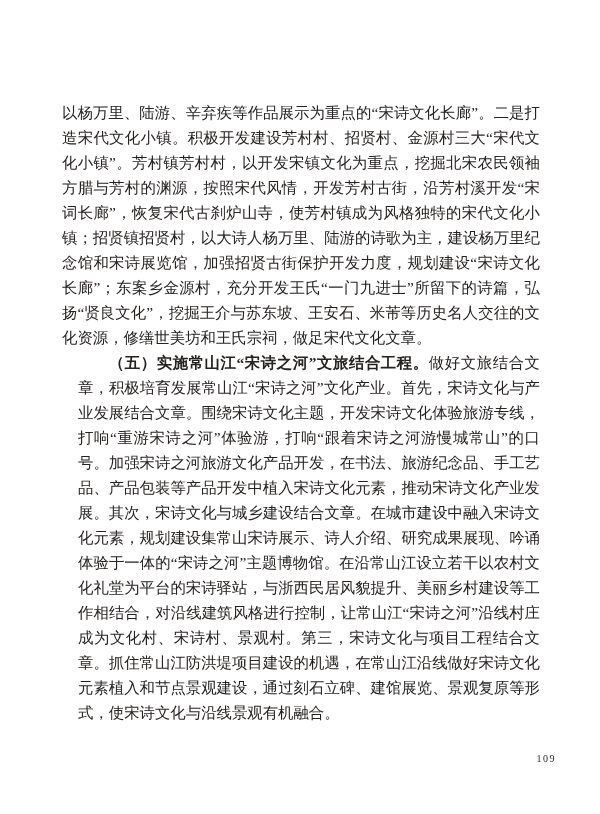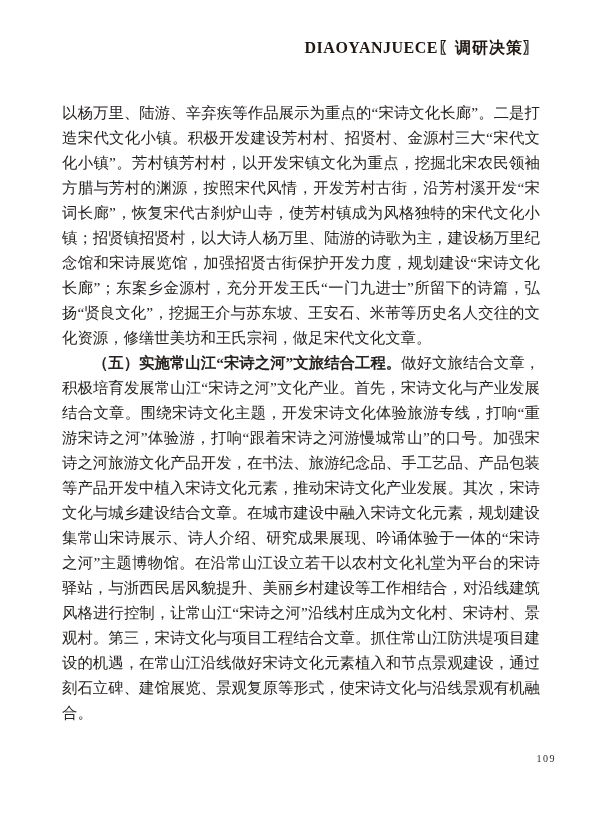--- a/index.html
+++ b/index.html
@@ -29,38 +29,35 @@
     position: absolute;
     left: 62px; top: 100px;
     width: 478px;
     color: #262220;
     font-size: 15.4px;
     line-height: 25px;
     text-align: justify;
     text-justify: inter-ideograph;
   }
   .body-text p { margin: 0; padding: 0; }
-  .body-text p.indent { text-indent: 2em; }
+  .body-text p.indent { text-indent: 2em; margin-left: 16px; }
   .lead { font-weight: bold; }
   .page-number {
     position: absolute;
     top: 753px; right: 44px;
     font-size: 10px;
     color: #2e2a28;
     letter-spacing: 1.5px;
   }
 </style>
 </head>
 <body>
 
 <div class="page">
 
-  <div class="running-head">
-    <span class="en">DIAOYANJUECE</span><span class="zh">〖调研决策〗</span>
-  </div>
 
   <div class="body-text">
     <p><span class="lead"></span><span>以杨万里、陆游、辛弃疾等作品展示为重点的“宋诗文化长廊”。二是打造宋代文化小镇。积极开发建设芳村村、招贤村、金源村三大“宋代文化小镇”。芳村镇芳村村，以开发宋镇文化为重点，挖掘北宋农民领袖方腊与芳村的渊源，按照宋代风情，开发芳村古街，沿芳村溪开发“宋词长廊”，恢复宋代古刹炉山寺，使芳村镇成为风格独特的宋代文化小镇；招贤镇招贤村，以大诗人杨万里、陆游的诗歌为主，建设杨万里纪念馆和宋诗展览馆，加强招贤古街保护开发力度，规划建设“宋诗文化长廊”；东案乡金源村，充分开发王氏“一门九进士”所留下的诗篇，弘扬“贤良文化”，挖掘王介与苏东坡、王安石、米芾等历史名人交往的文化资源，修缮世美坊和王氏宗祠，做足宋代文化文章。</span></p>
     <p class="indent"><span class="lead">（五）实施常山江“宋诗之河”文旅结合工程。</span><span>做好文旅结合文章，积极培育发展常山江“宋诗之河”文化产业。首先，宋诗文化与产业发展结合文章。围绕宋诗文化主题，开发宋诗文化体验旅游专线，打响“重游宋诗之河”体验游，打响“跟着宋诗之河游慢城常山”的口号。加强宋诗之河旅游文化产品开发，在书法、旅游纪念品、手工艺品、产品包装等产品开发中植入宋诗文化元素，推动宋诗文化产业发展。其次，宋诗文化与城乡建设结合文章。在城市建设中融入宋诗文化元素，规划建设集常山宋诗展示、诗人介绍、研究成果展现、吟诵体验于一体的“宋诗之河”主题博物馆。在沿常山江设立若干以农村文化礼堂为平台的宋诗驿站，与浙西民居风貌提升、美丽乡村建设等工作相结合，对沿线建筑风格进行控制，让常山江“宋诗之河”沿线村庄成为文化村、宋诗村、景观村。第三，宋诗文化与项目工程结合文章。抓住常山江防洪堤项目建设的机遇，在常山江沿线做好宋诗文化元素植入和节点景观建设，通过刻石立碑、建馆展览、景观复原等形式，使宋诗文化与沿线景观有机融合。</span></p>
   </div>
 
   <div class="page-number">109</div>
 
 </div>
 

